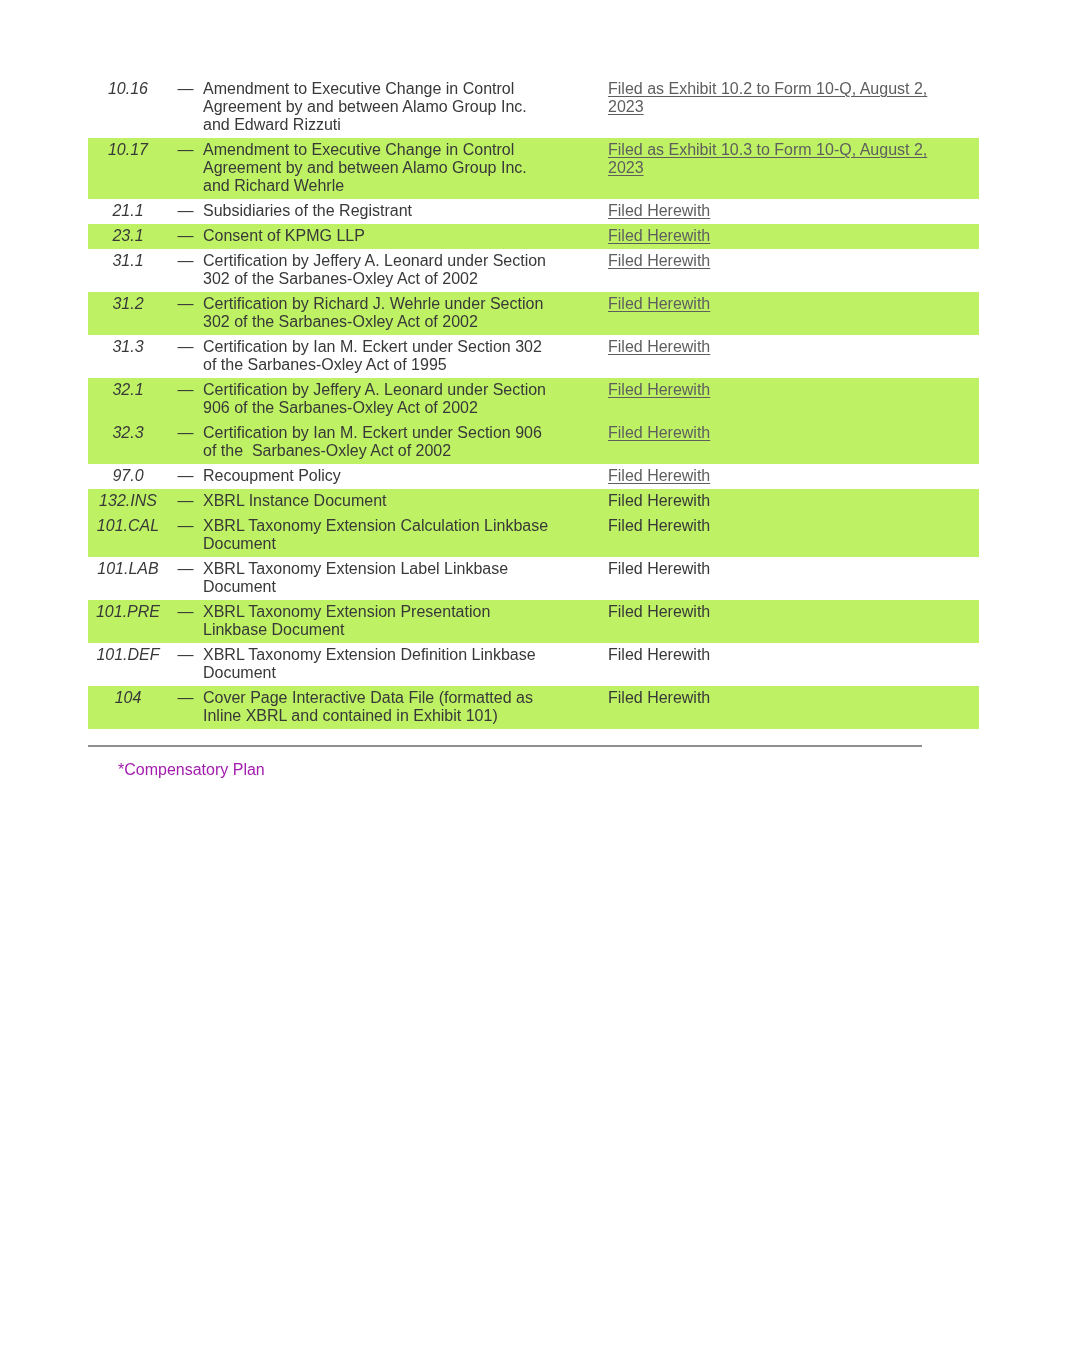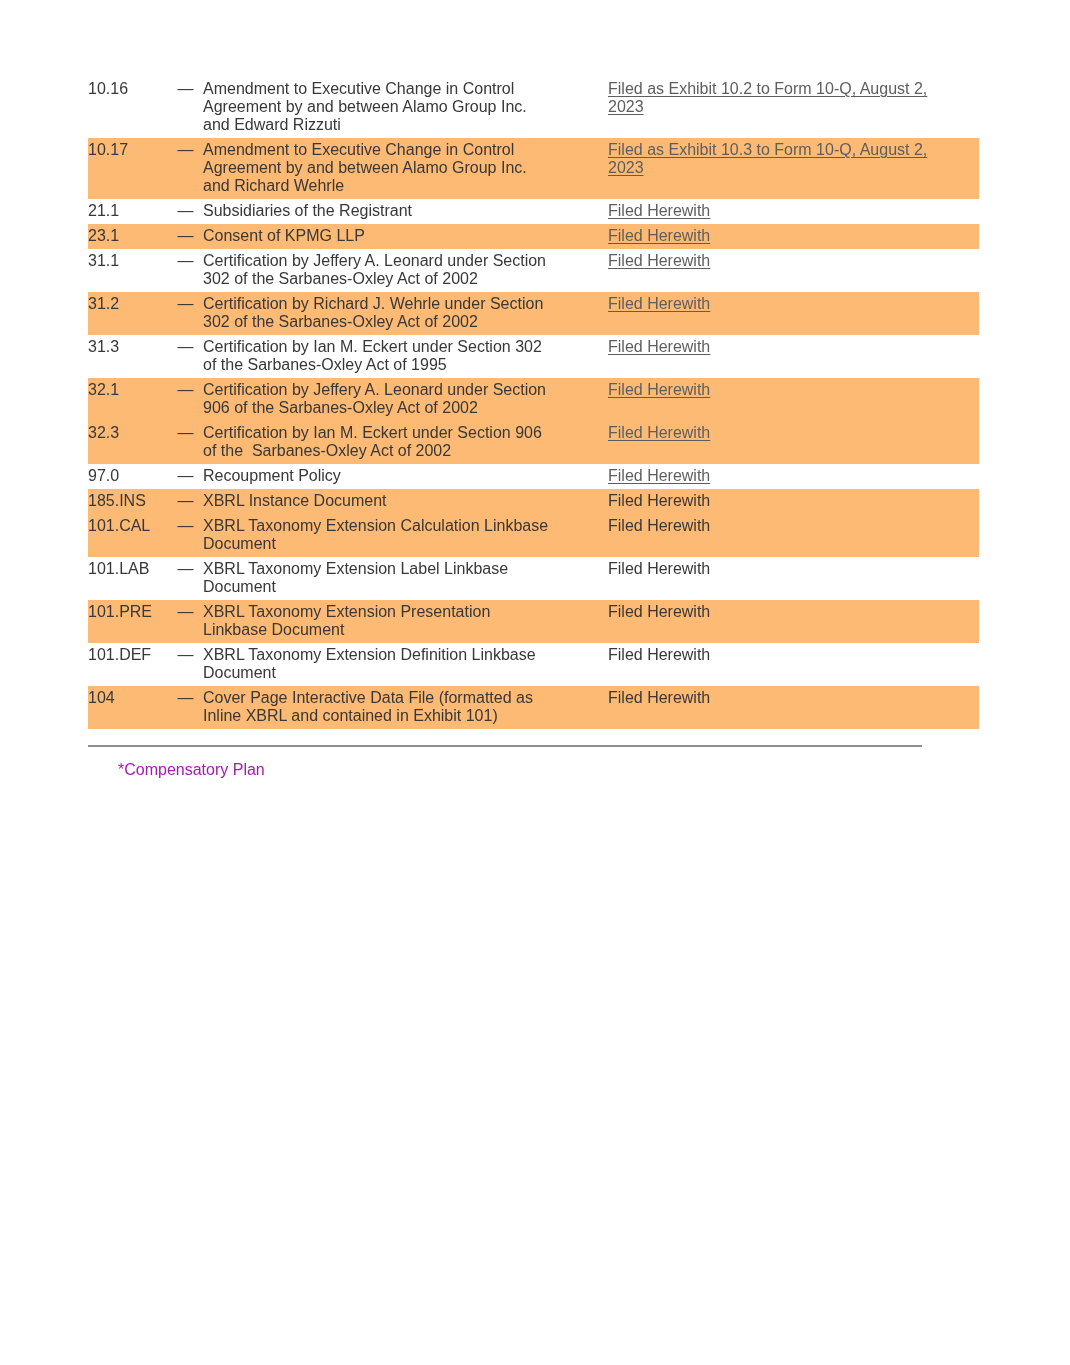--- a/index.html
+++ b/index.html
@@ -26,25 +26,25 @@
     margin: 77px 0 0 88px;
   }
   col.c-num   { width: 80px; }
   col.c-dash  { width: 35px; }
   col.c-desc  { width: 405px; }
   col.c-stat  { width: 371px; }
   td {
     vertical-align: top;
     padding: 3px 0 4px 0;
   }
-  td.num  { text-align: left; white-space: nowrap; }
+  td.num  { text-align: center; white-space: nowrap; font-style: italic; }
   td.dash { text-align: center; }
   td.desc { white-space: pre-line; padding-right: 6px; }
   td.status { white-space: pre-line; }
-  tr.green { background: #fdba74; }
+  tr.green { background: #bef264; }
   .link {
     color: #5e5e5e;
     text-decoration: underline;
     text-underline-offset: 2px;
     text-decoration-thickness: 1px;
     cursor: pointer;
   }
   .divider {
     margin: 16px 0 0 88px;
     width: 834px;
@@ -134,21 +134,21 @@
 of the&nbsp; Sarbanes-Oxley Act of 2002</td>
       <td class="status"><span class="link">Filed Herewith</span></td>
     </tr>
         <tr>
       <td class="num">97.0</td>
       <td class="dash">—</td>
       <td class="desc">Recoupment Policy</td>
       <td class="status"><span class="link">Filed Herewith</span></td>
     </tr>
         <tr class="green">
-      <td class="num">185.INS</td>
+      <td class="num">132.INS</td>
       <td class="dash">—</td>
       <td class="desc">XBRL Instance Document</td>
       <td class="status"><span>Filed Herewith</span></td>
     </tr>
         <tr class="green">
       <td class="num">101.CAL</td>
       <td class="dash">—</td>
       <td class="desc">XBRL Taxonomy Extension Calculation Linkbase
 Document</td>
       <td class="status"><span>Filed Herewith</span></td>

